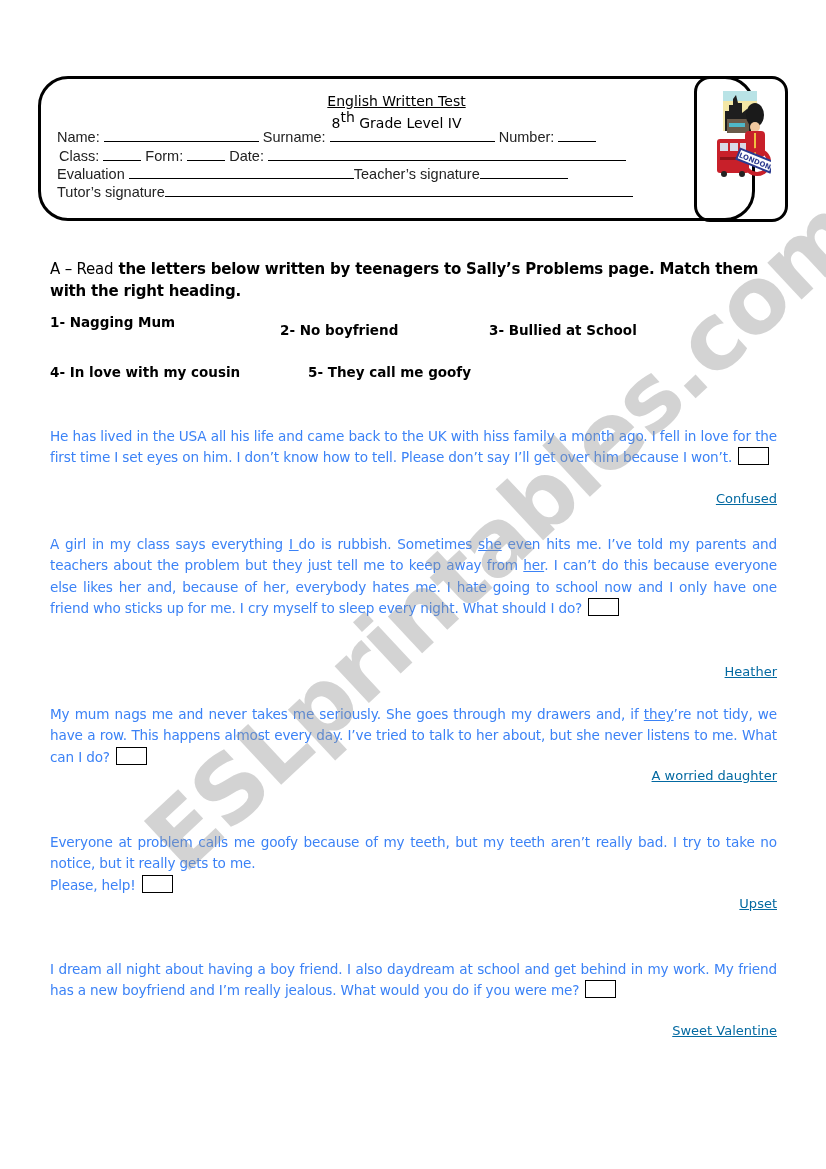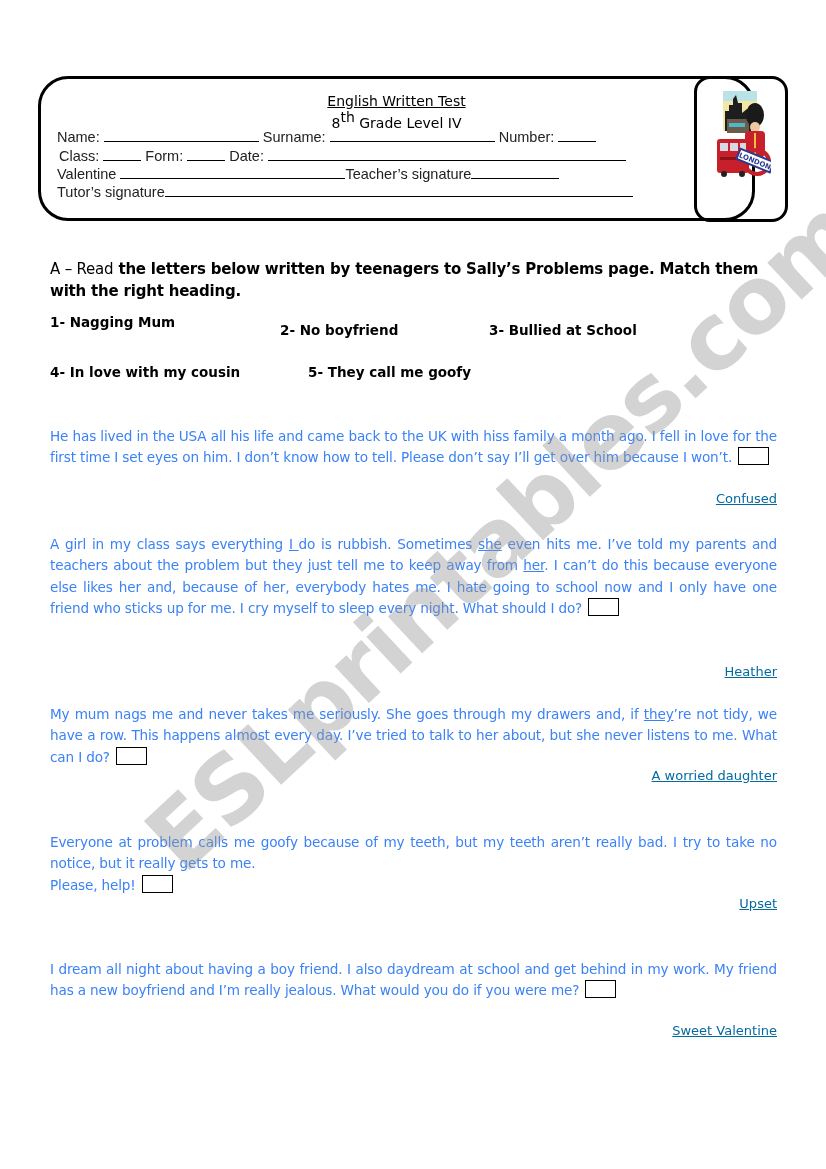--- a/index.html
+++ b/index.html
@@ -57,21 +57,21 @@
   </div>
   <div class="form-line" style="top:69px; left:18px;">
     <span>Class:</span>
     <span class="blank" style="width:38px;"></span>
     <span>Form:</span>
     <span class="blank" style="width:38px;"></span>
     <span>Date:</span>
     <span class="blank" style="width:358px;"></span>
   </div>
   <div class="form-line" style="top:87px;">
-    <span>Valentine</span>
+    <span>Evaluation</span>
     <span class="blank" style="width:225px;"></span><span>Teacher’s signature</span><span class="blank" style="width:88px;"></span>
   </div>
   <div class="form-line" style="top:105px;">
     <span>Tutor’s signature</span><span class="blank" style="width:468px;"></span>
   </div>
 </div>
 
 <div class="logo-box">
   <svg class="logo" viewBox="0 0 56 95">
     <rect x="8" y="2" width="34" height="40" fill="#f3e7a6"></rect>

